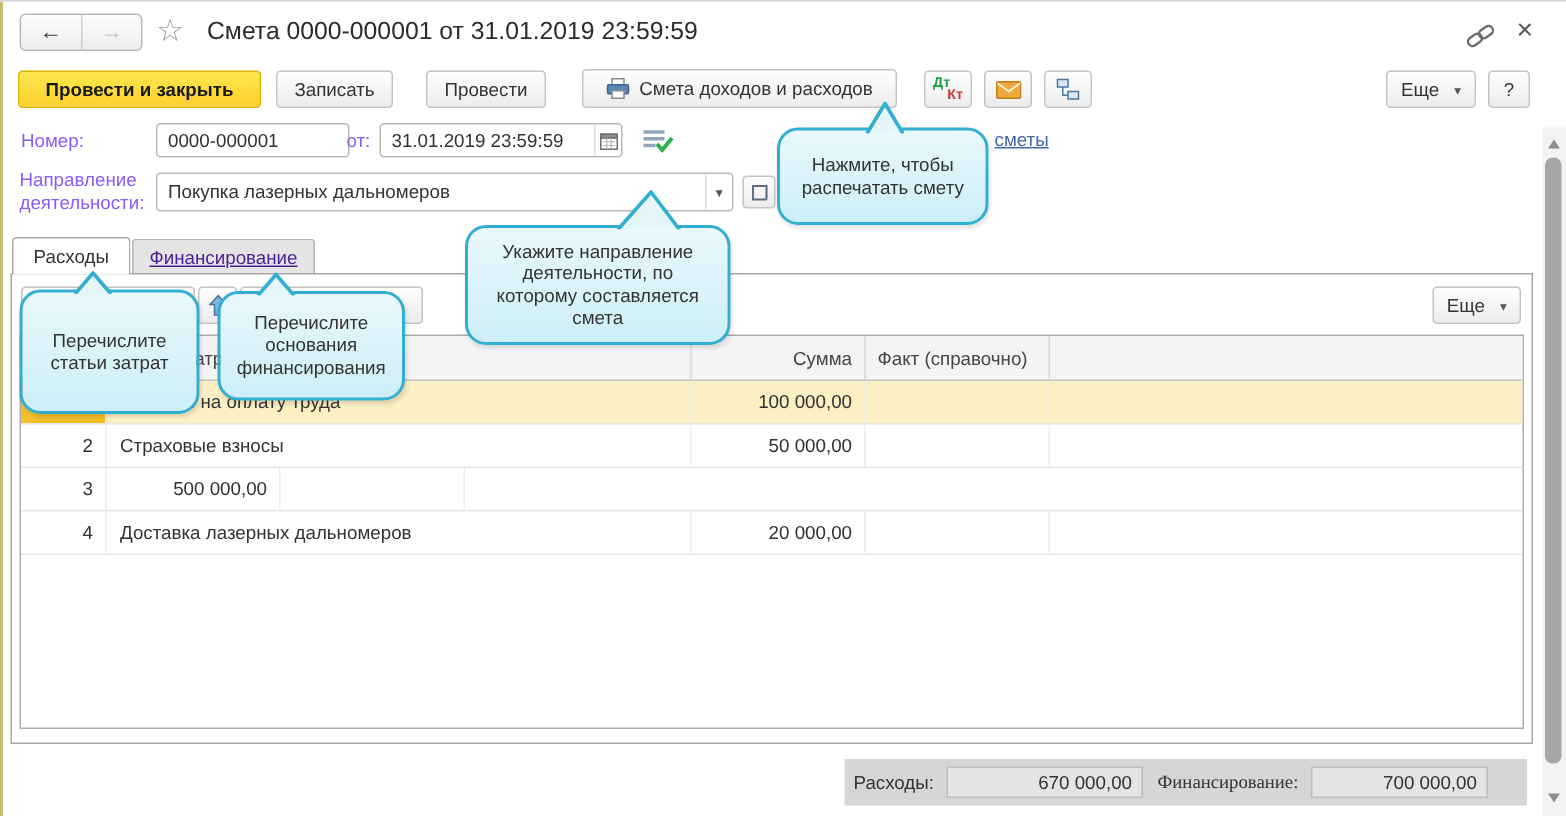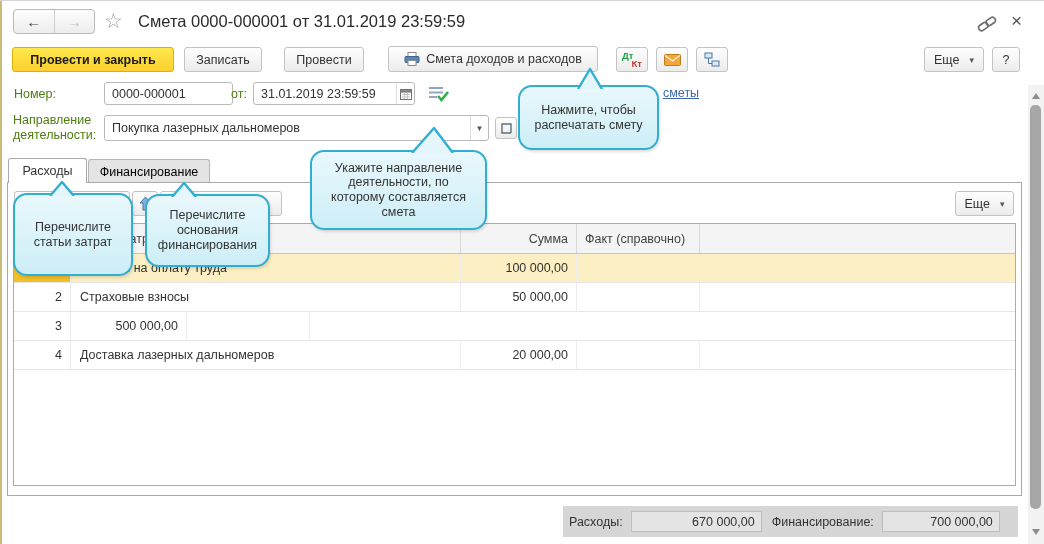--- a/index.html
+++ b/index.html
@@ -16,31 +16,31 @@
   .title{left:138px;top:11px;font-size:16.5px;color:#2b2b2b;white-space:nowrap;}
   .linkico{left:976px;top:14px;}
   .closeico{left:1011px;top:10px;font-size:19px;color:#555;line-height:1;cursor:default;}
   
   .btn{position:absolute;box-sizing:border-box;border:1px solid #c3c3c3;border-radius:3px;
        background:linear-gradient(#fefefe,#ececec);display:flex;align-items:center;justify-content:center;
        gap:6px;color:#333;white-space:nowrap;}
   .btn-yellow{border:1px solid #dcb200;background:linear-gradient(#ffe84e,#fccf2e);font-weight:bold;color:#1a1a1a;}
   .caret{font-size:9px;color:#555;margin-left:4px;}
   
-  .lbl{position:absolute;white-space:nowrap;color:#4d7c0f;}
+  .lbl{position:absolute;white-space:nowrap;color:#8b5cf6;}
   .field{position:absolute;box-sizing:border-box;border:1px solid #b9b9b9;border-radius:3px;background:#fff;
          display:flex;align-items:center;padding:0 7px;white-space:nowrap;}
   .field .grow{flex:1;}
   .combo-arrow{width:17px;height:100%;display:flex;align-items:center;justify-content:center;
                font-size:8px;color:#555;border-left:1px solid #e0e0e0;margin-right:-7px;}
   .link{color:#3f69a8;text-decoration:underline;white-space:nowrap;cursor:pointer;}
   
   .tab{position:absolute;box-sizing:border-box;display:flex;align-items:center;justify-content:center;}
   .tab-active{background:#fff;border:1px solid #a8a8a8;border-bottom:none;border-radius:3px 3px 0 0;z-index:3;}
-  .tab-idle{background:#e4e4e4;border:1px solid #b6b6b6;border-bottom:none;border-radius:3px 3px 0 0;color:#000000;}
+  .tab-idle{background:#e4e4e4;border:1px solid #b6b6b6;border-bottom:none;border-radius:3px 3px 0 0;color:#4c1d95;text-decoration:underline;}
   .panel{left:7px;top:181px;width:1015px;height:314px;border:1px solid #a8a8a8;background:#fff;}
   
   .tbl{left:13px;top:222px;width:1003px;height:263px;border:1px solid #ababab;background:#fff;}
   .trow{display:flex;width:100%;box-sizing:border-box;}
   .thead{height:30px;background:#f4f4f4;border-bottom:1px solid #c6c6c6;color:#444;}
   .tbody-row{height:29px;border-bottom:1px solid #e6e6e6;}
   .cell{box-sizing:border-box;display:flex;align-items:center;padding:0 8px;white-space:nowrap;overflow:hidden;}
   .c-num{width:56px;justify-content:flex-end;}
   .c-item{width:390px;border-left:1px solid #ededed;padding-left:9px;}
   .c-amt{width:116px;justify-content:flex-end;border-left:1px solid #ededed;}
@@ -220,21 +220,21 @@
       <div class="cell c-item">Доставка лазерных дальномеров</div>
       <div class="cell c-amt">20 000,00</div>
       <div class="cell c-fact"></div>
       <div class="cell c-fill"></div>
     </div>
   </div>
 
   <div class="abs foot">
     <span style="margin-left:6px;">Расходы:</span>
     <span class="footfield" style="width:131px;margin-left:8px;">670 000,00</span>
-    <span style="margin-left:10px;">Финансирование:</span>
+    <span style="margin-left:10px;font-family:Liberation Serif, serif;">Финансирование:</span>
     <span class="footfield" style="width:118px;margin-left:8px;">700 000,00</span>
   </div>
 
   <div class="abs sb-track"></div>
   <div class="abs tri-up"></div>
   <div class="abs sb-thumb"></div>
   <div class="abs tri-dn"></div>
 
   <div class="tail" style="left:576px;top:66px;">
     <svg width="30" height="22">

